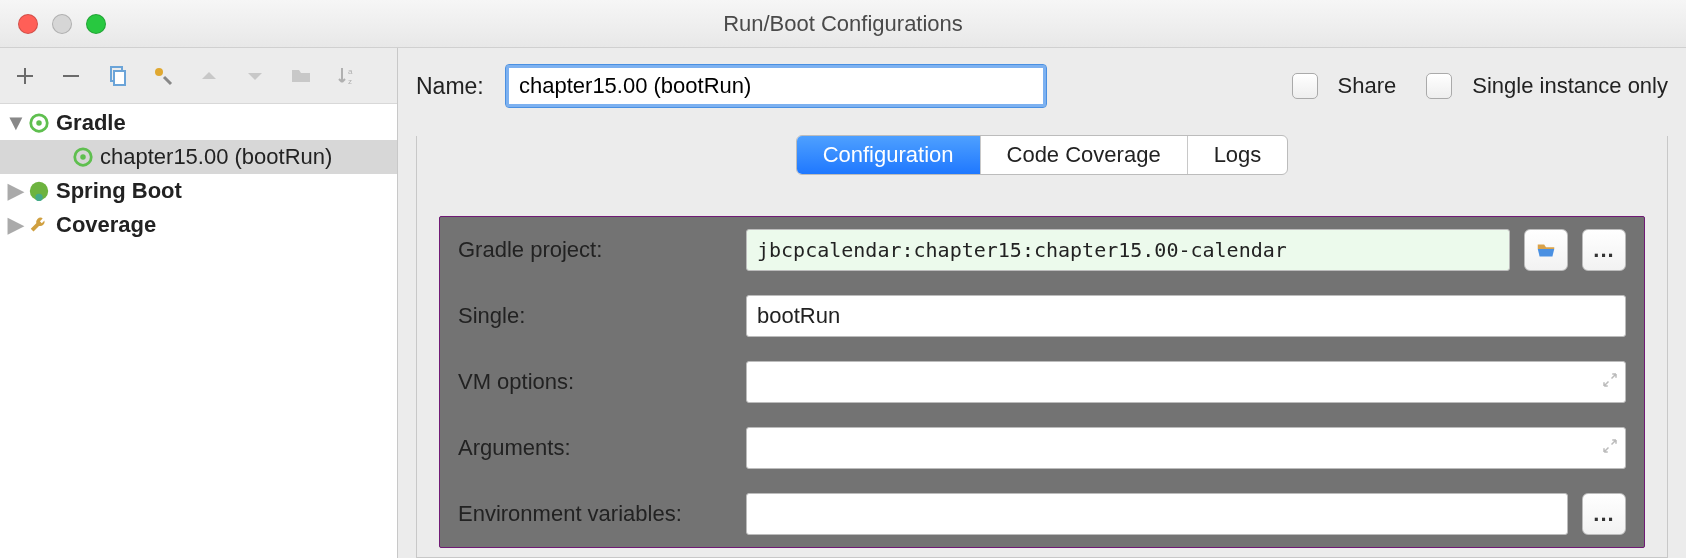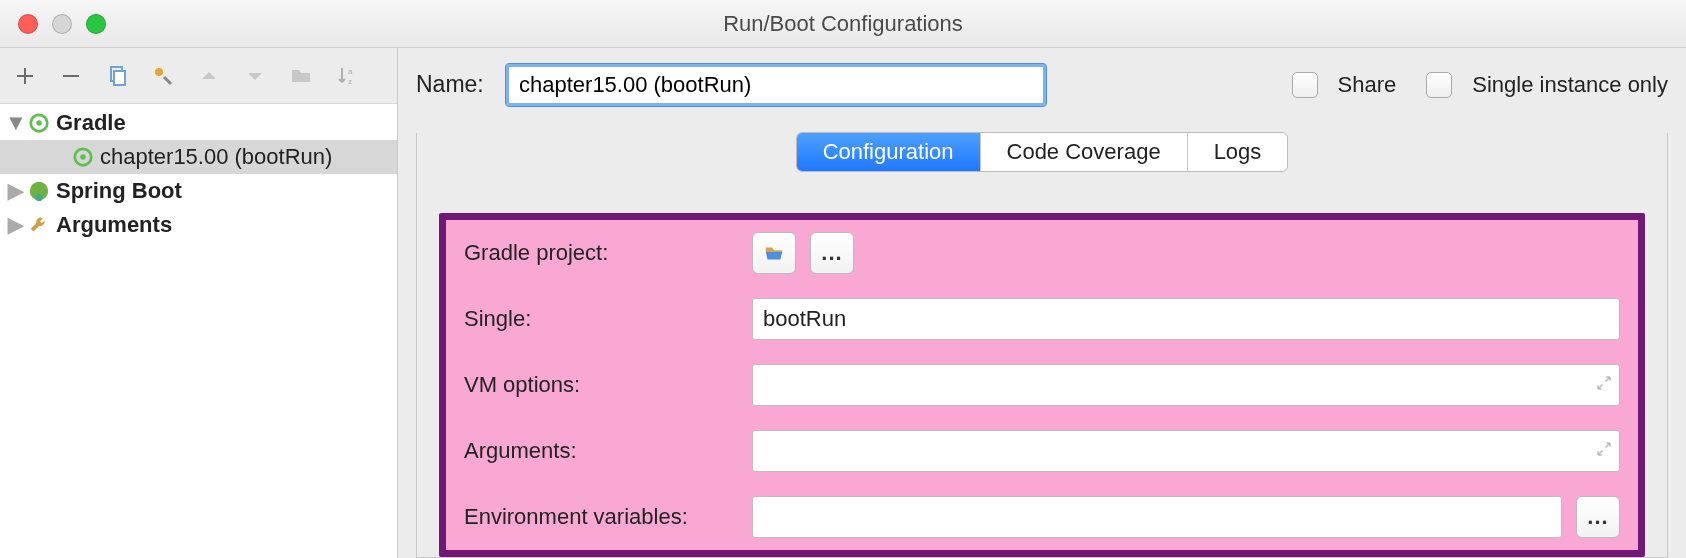--- a/index.html
+++ b/index.html
@@ -83,22 +83,22 @@
     .tab-group { display: flex; border: 1px solid #bcbcbc; border-radius: 6px; overflow: hidden; background: #fff;}
     .tab {
       padding: 6px 26px; font-size: 22px; cursor: pointer;
       border-right: 1px solid #c8c8c8;
     }
     .tab:last-child { border-right: none;}
     .tab.active {
       background: linear-gradient(#4ea0ff,#1f78ff); color: #fff;
     }
     .form-area {
-      margin: 36px 22px 0 22px; background: #f9a8d4;
-      border: 7px solid #701a75; border-radius: 2px;
+      margin: 36px 22px 0 22px; background: #737373;
+      border: 1px solid #701a75; border-radius: 2px;
     }
     .form-row {
       display: flex; align-items: center; padding: 12px 18px; gap: 14px;
     }
     .form-row label { width: 274px; font-size: 22px; }
     .text-field {
       flex: 1; height: 42px; border: 1px solid #bcbcbc; background: #fff;
       padding: 0 10px; font-size: 22px; border-radius: 3px;
       display: flex; align-items: center; position: relative;
     }
@@ -207,21 +207,21 @@
         </span>
         <span class="tree-label bold">Spring Boot</span>
       </div>
       <div class="tree-row">
         <span class="arrow" style="color:#aaa">▶</span>
         <span class="tree-icon">
           <svg width="22" height="22" viewBox="0 0 24 24">
               <path d="M15 4a5 5 0 00-6 6l-6 6 3 3 6-6a5 5 0 006-6l-3 3-2-2 3-3z" fill="#d0a040"></path>
             </svg>
         </span>
-        <span class="tree-label bold">Arguments</span>
+        <span class="tree-label bold">Coverage</span>
       </div>
     </div>
   </div>
 
   <div class="right-pane">
     <div class="name-row">
       <label>Name:</label>
       <input class="name-input" value="chapter15.00 (bootRun)" style="">
       <div class="spacer"></div>
       <div class="chk">
@@ -239,20 +239,23 @@
         <div class="tab-group">
           <div class="tab active">Configuration</div>
           <div class="tab">Code Coverage</div>
           <div class="tab">Logs</div>
         </div>
       </div>
 
       <div class="form-area">
         <div class="form-row">
           <label>Gradle project:</label>
+          <div class="text-field mono">
+            <span>jbcpcalendar:chapter15:chapter15.00-calendar</span>
+          </div>
           <div class="small-btn">
             <svg width="22" height="22" viewBox="0 0 24 24">
                 <path d="M3 6h7l2 3h9v2H3z" fill="#d9a24a"></path>
                 <path d="M3 11h18l-2 8H5z" fill="#4a90e2"></path>
               </svg>
           </div>
           <div class="small-btn dots">...</div>
         </div>
 
         <div class="form-row">

